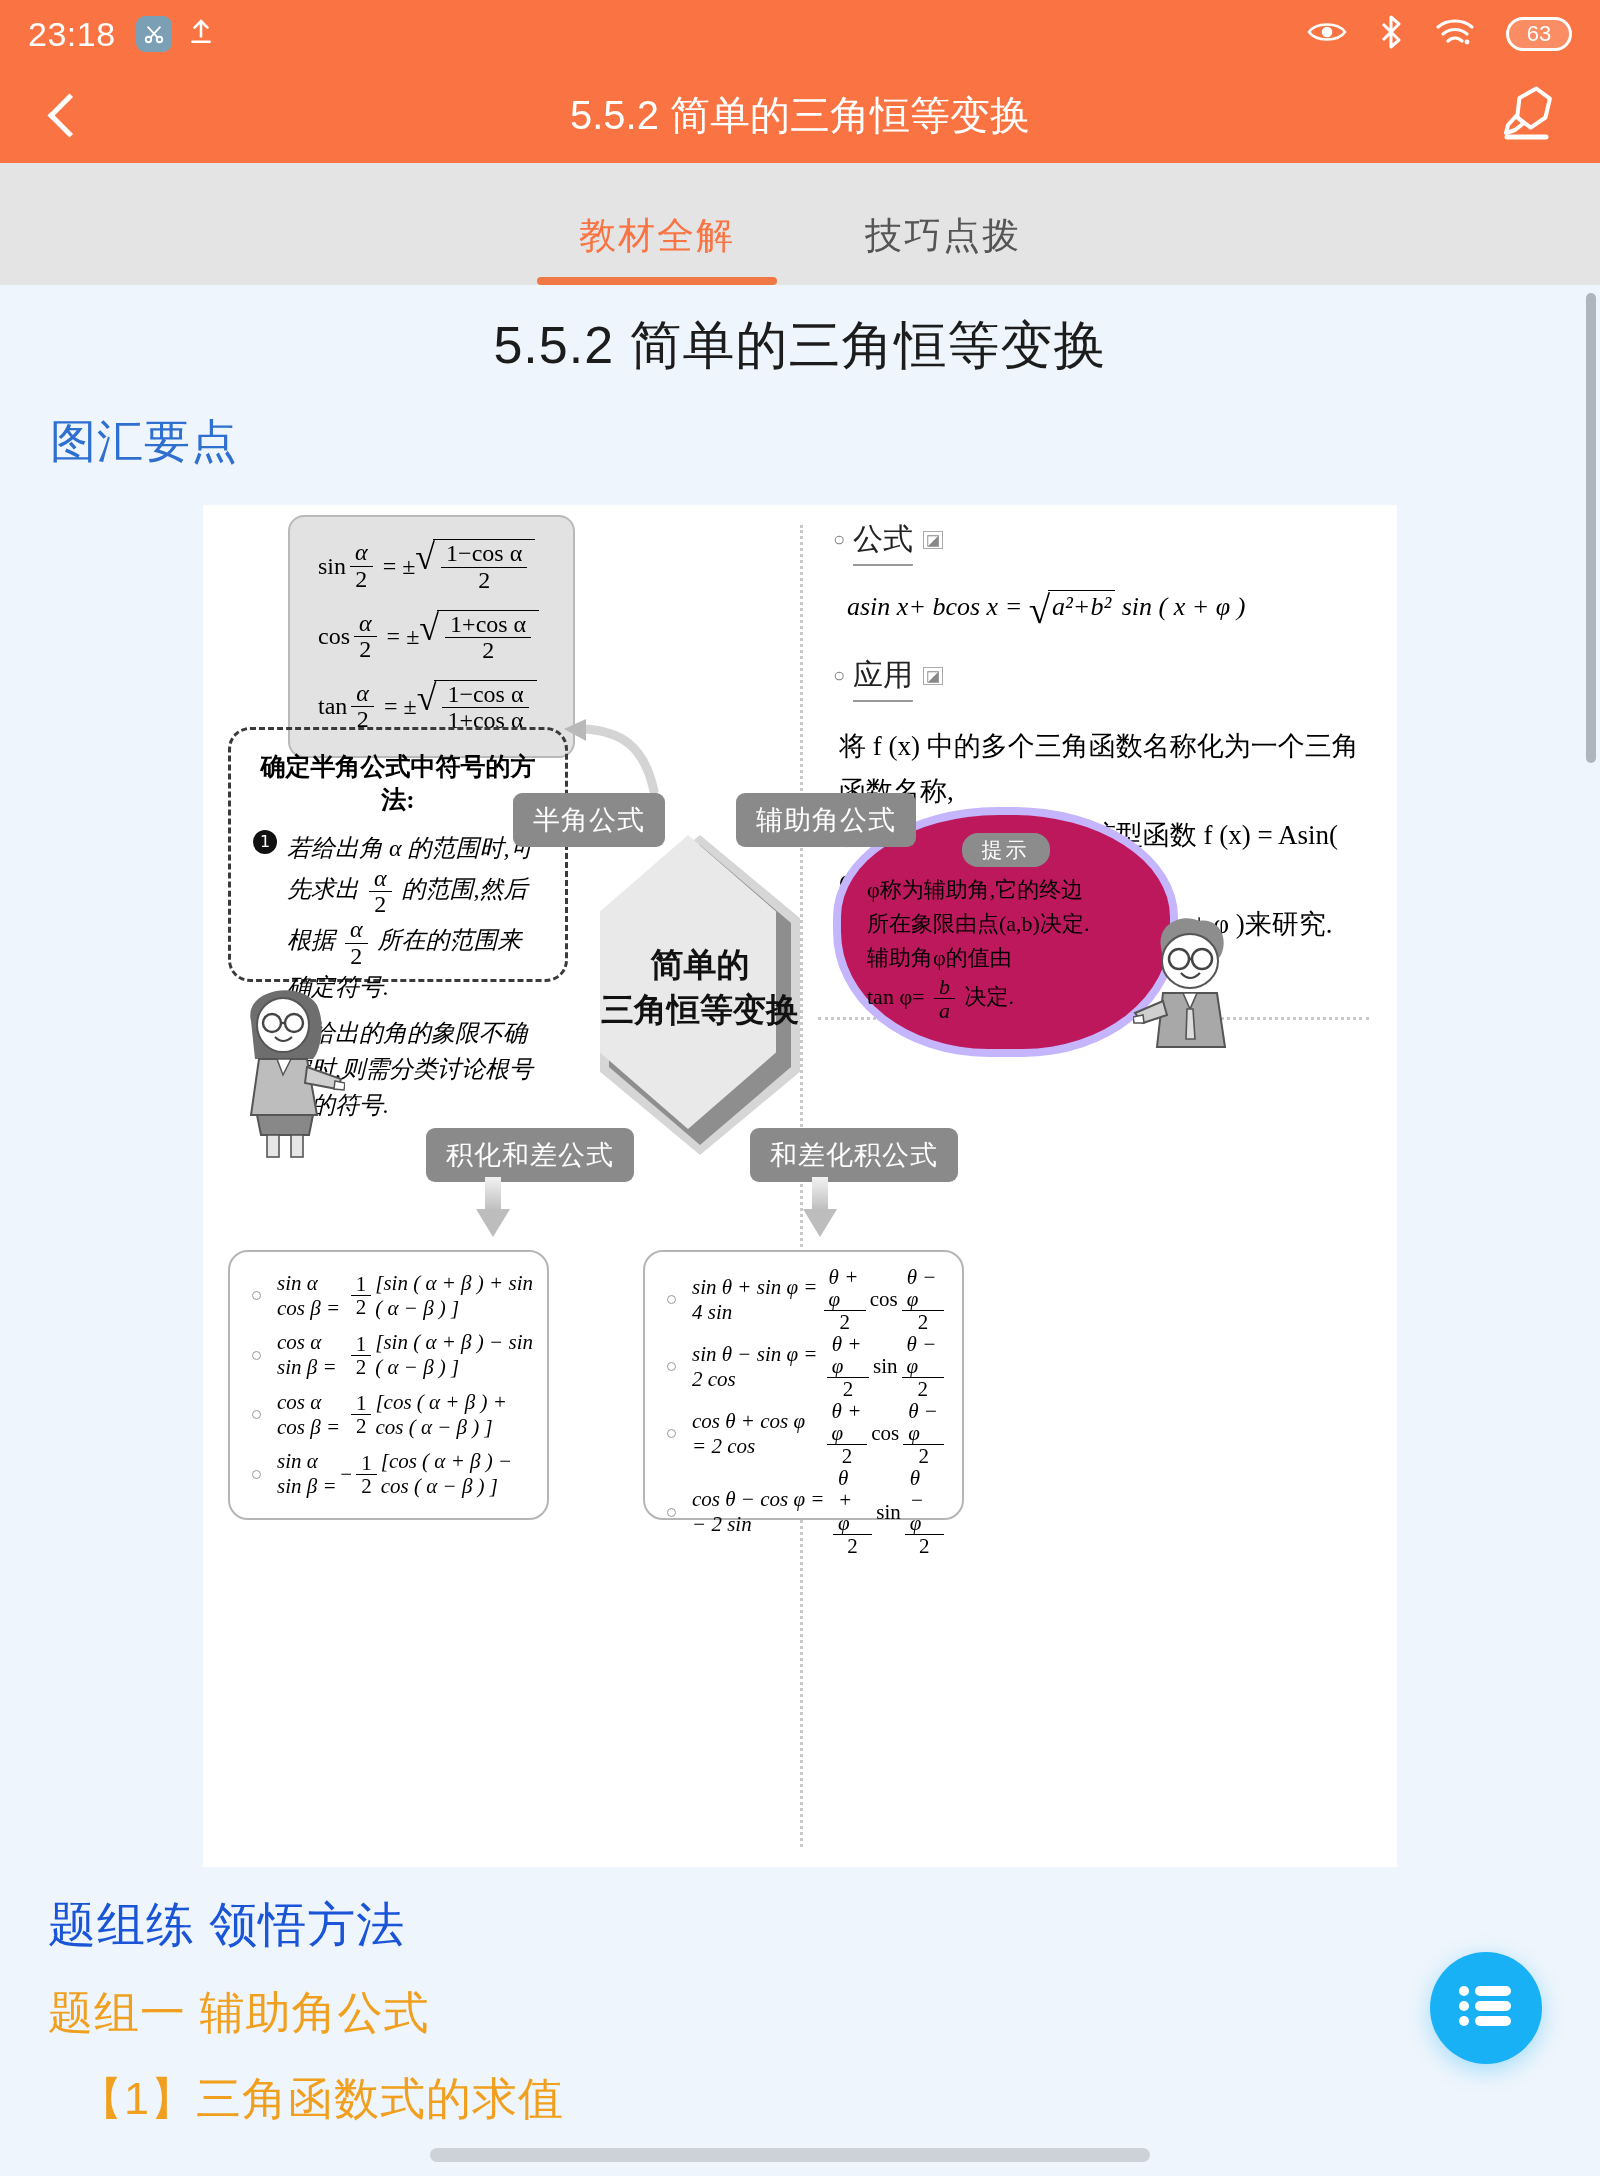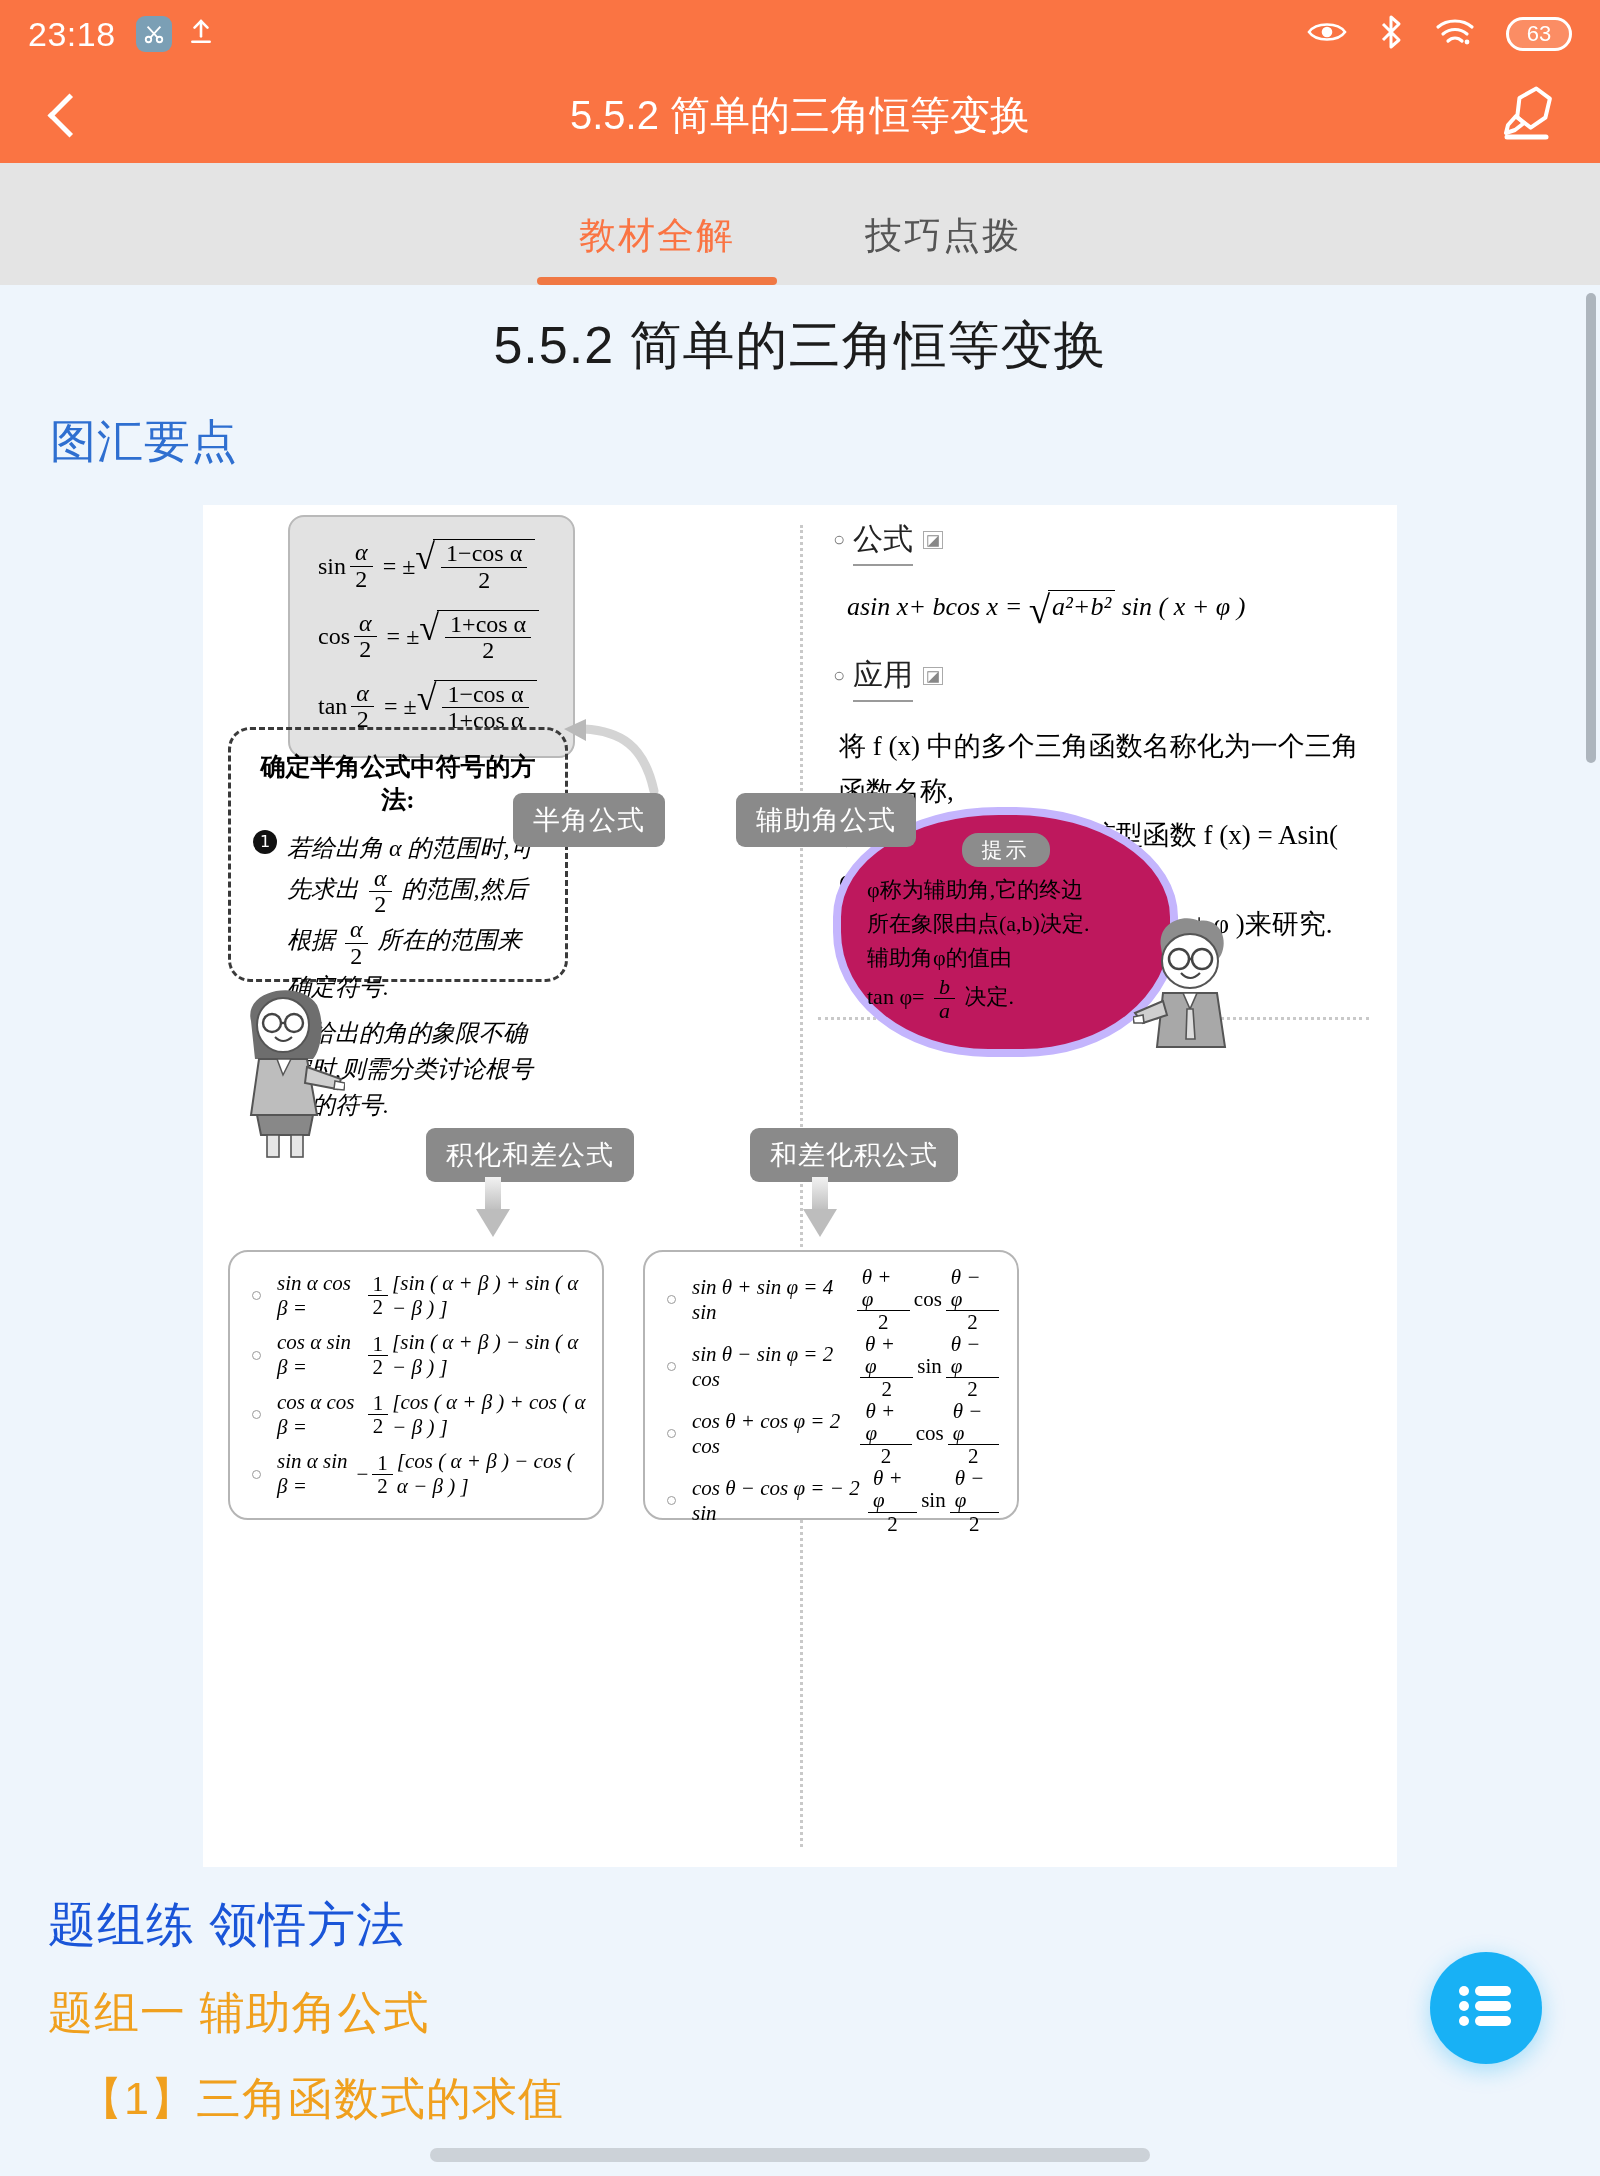--- a/index.html
+++ b/index.html
@@ -187,21 +187,21 @@
     border-top: 28px solid #bdbdbd;
   }
   #arr-left  { left: 273px; top: 672px; }
   #arr-right { left: 600px; top: 672px; }
 
   
   .curve-arrow { position: absolute; left: 355px; top: 190px; }
 
   
   .form-box {
-    position: absolute; top: 745px; width: 376px; height: 270px;
+    position: absolute; top: 745px; width: 321px; height: 270px;
     border: 2px solid #b5b5b5; border-radius: 20px; background: #fff;
     padding: 14px 14px 14px 10px;
     display: flex; flex-direction: column; justify-content: space-around;
     font-family: "Liberation Serif", serif;
   }
   #box-p2s { left: 25px; }
   #box-s2p { left: 440px; }
   .fb-row { display: flex; align-items: center; font-size: 21px; }
   .fb-dot {
     width: 9px; height: 9px; border: 1.5px solid #9a9a9a; border-radius: 50%;
@@ -490,20 +490,29 @@
         <rect x="42" y="160" width="12" height="22" fill="#e6e6e6" stroke="#555" stroke-width="1.6"></rect>
         <rect x="66" y="160" width="12" height="22" fill="#e6e6e6" stroke="#555" stroke-width="1.6"></rect>
       </svg>
     </div>
 
     <div class="pill" id="pill-half">半角公式</div>
     <div class="pill" id="pill-aux">辅助角公式</div>
     <div class="pill" id="pill-p2s">积化和差公式</div>
     <div class="pill" id="pill-s2p">和差化积公式</div>
 
+    <div class="hex-wrap">
+      <div class="hex hex-outer"></div>
+      <div class="hex-mid"></div>
+      <div class="hex-inner"></div>
+      <div class="hex-text">
+        <div>简单的</div>
+        <div>三角恒等变换</div>
+      </div>
+    </div>
 
     <div class="down-arrow" id="arr-left"></div>
     <div class="down-arrow" id="arr-right"></div>
 
     <div class="form-box" id="box-p2s">
       <div class="fb-row">
         <span class="fb-dot"></span>
         <span class="it">sin α cos β =</span>
         <span></span>
         <span class="frac">

